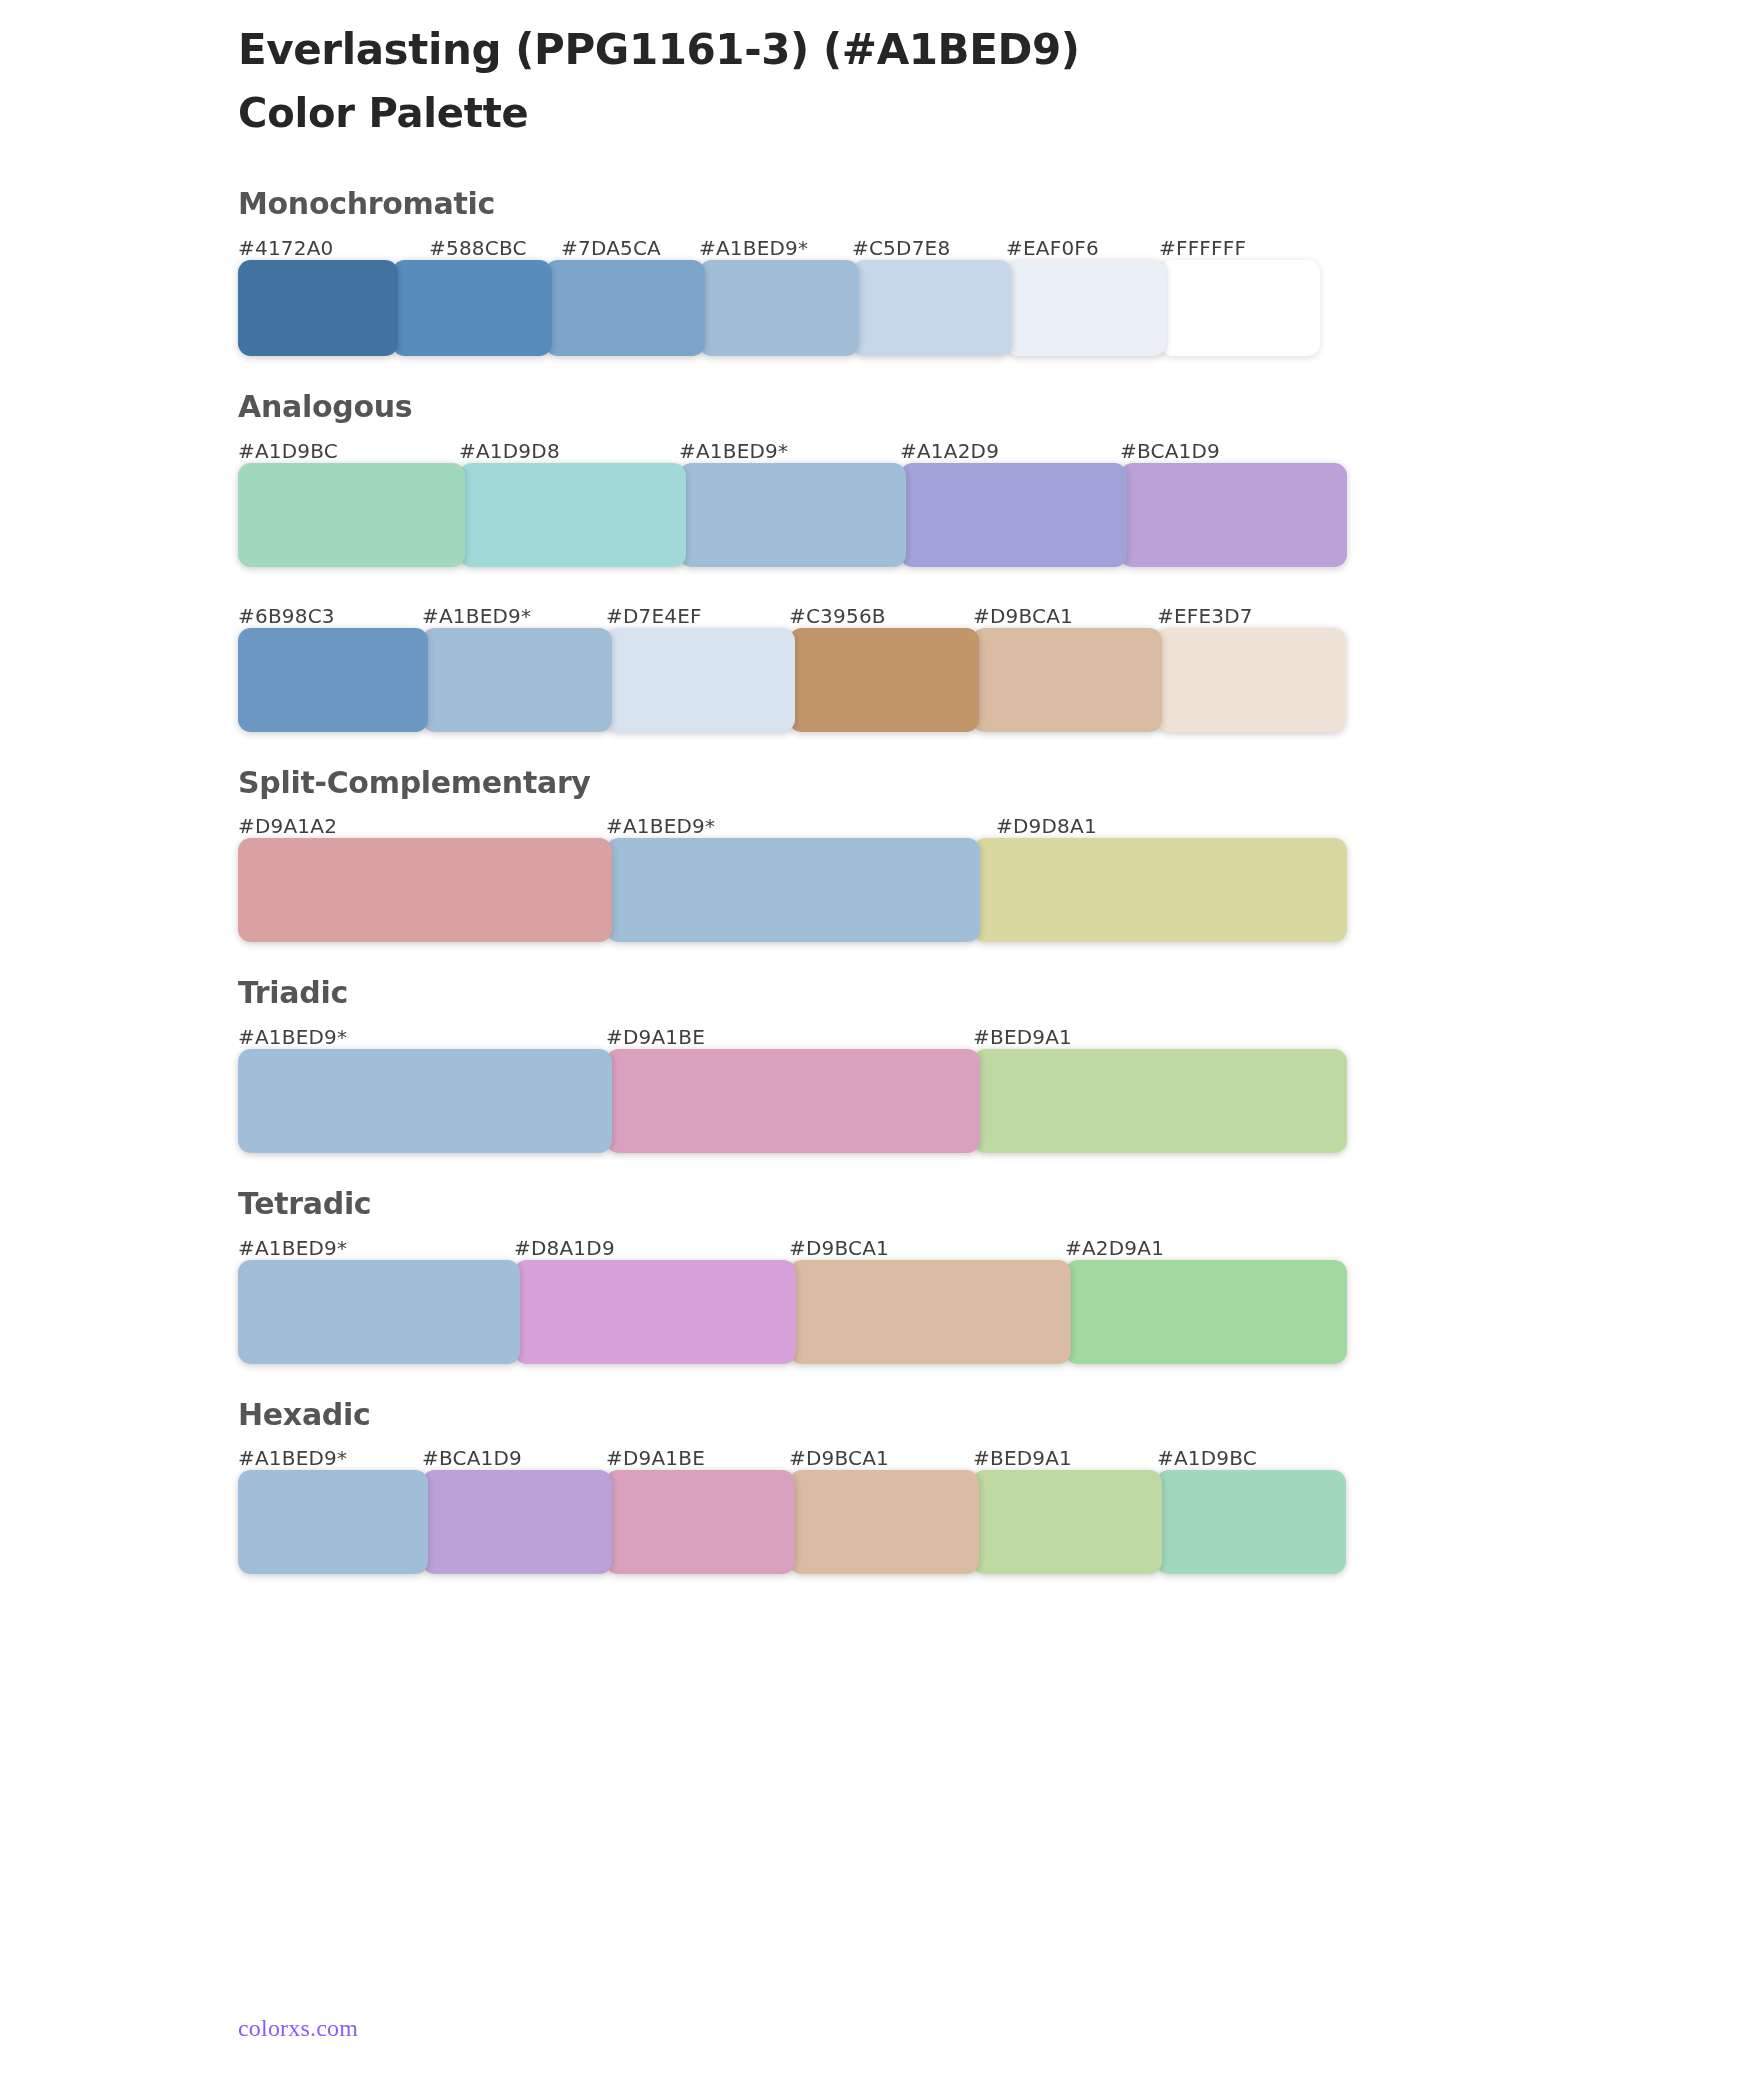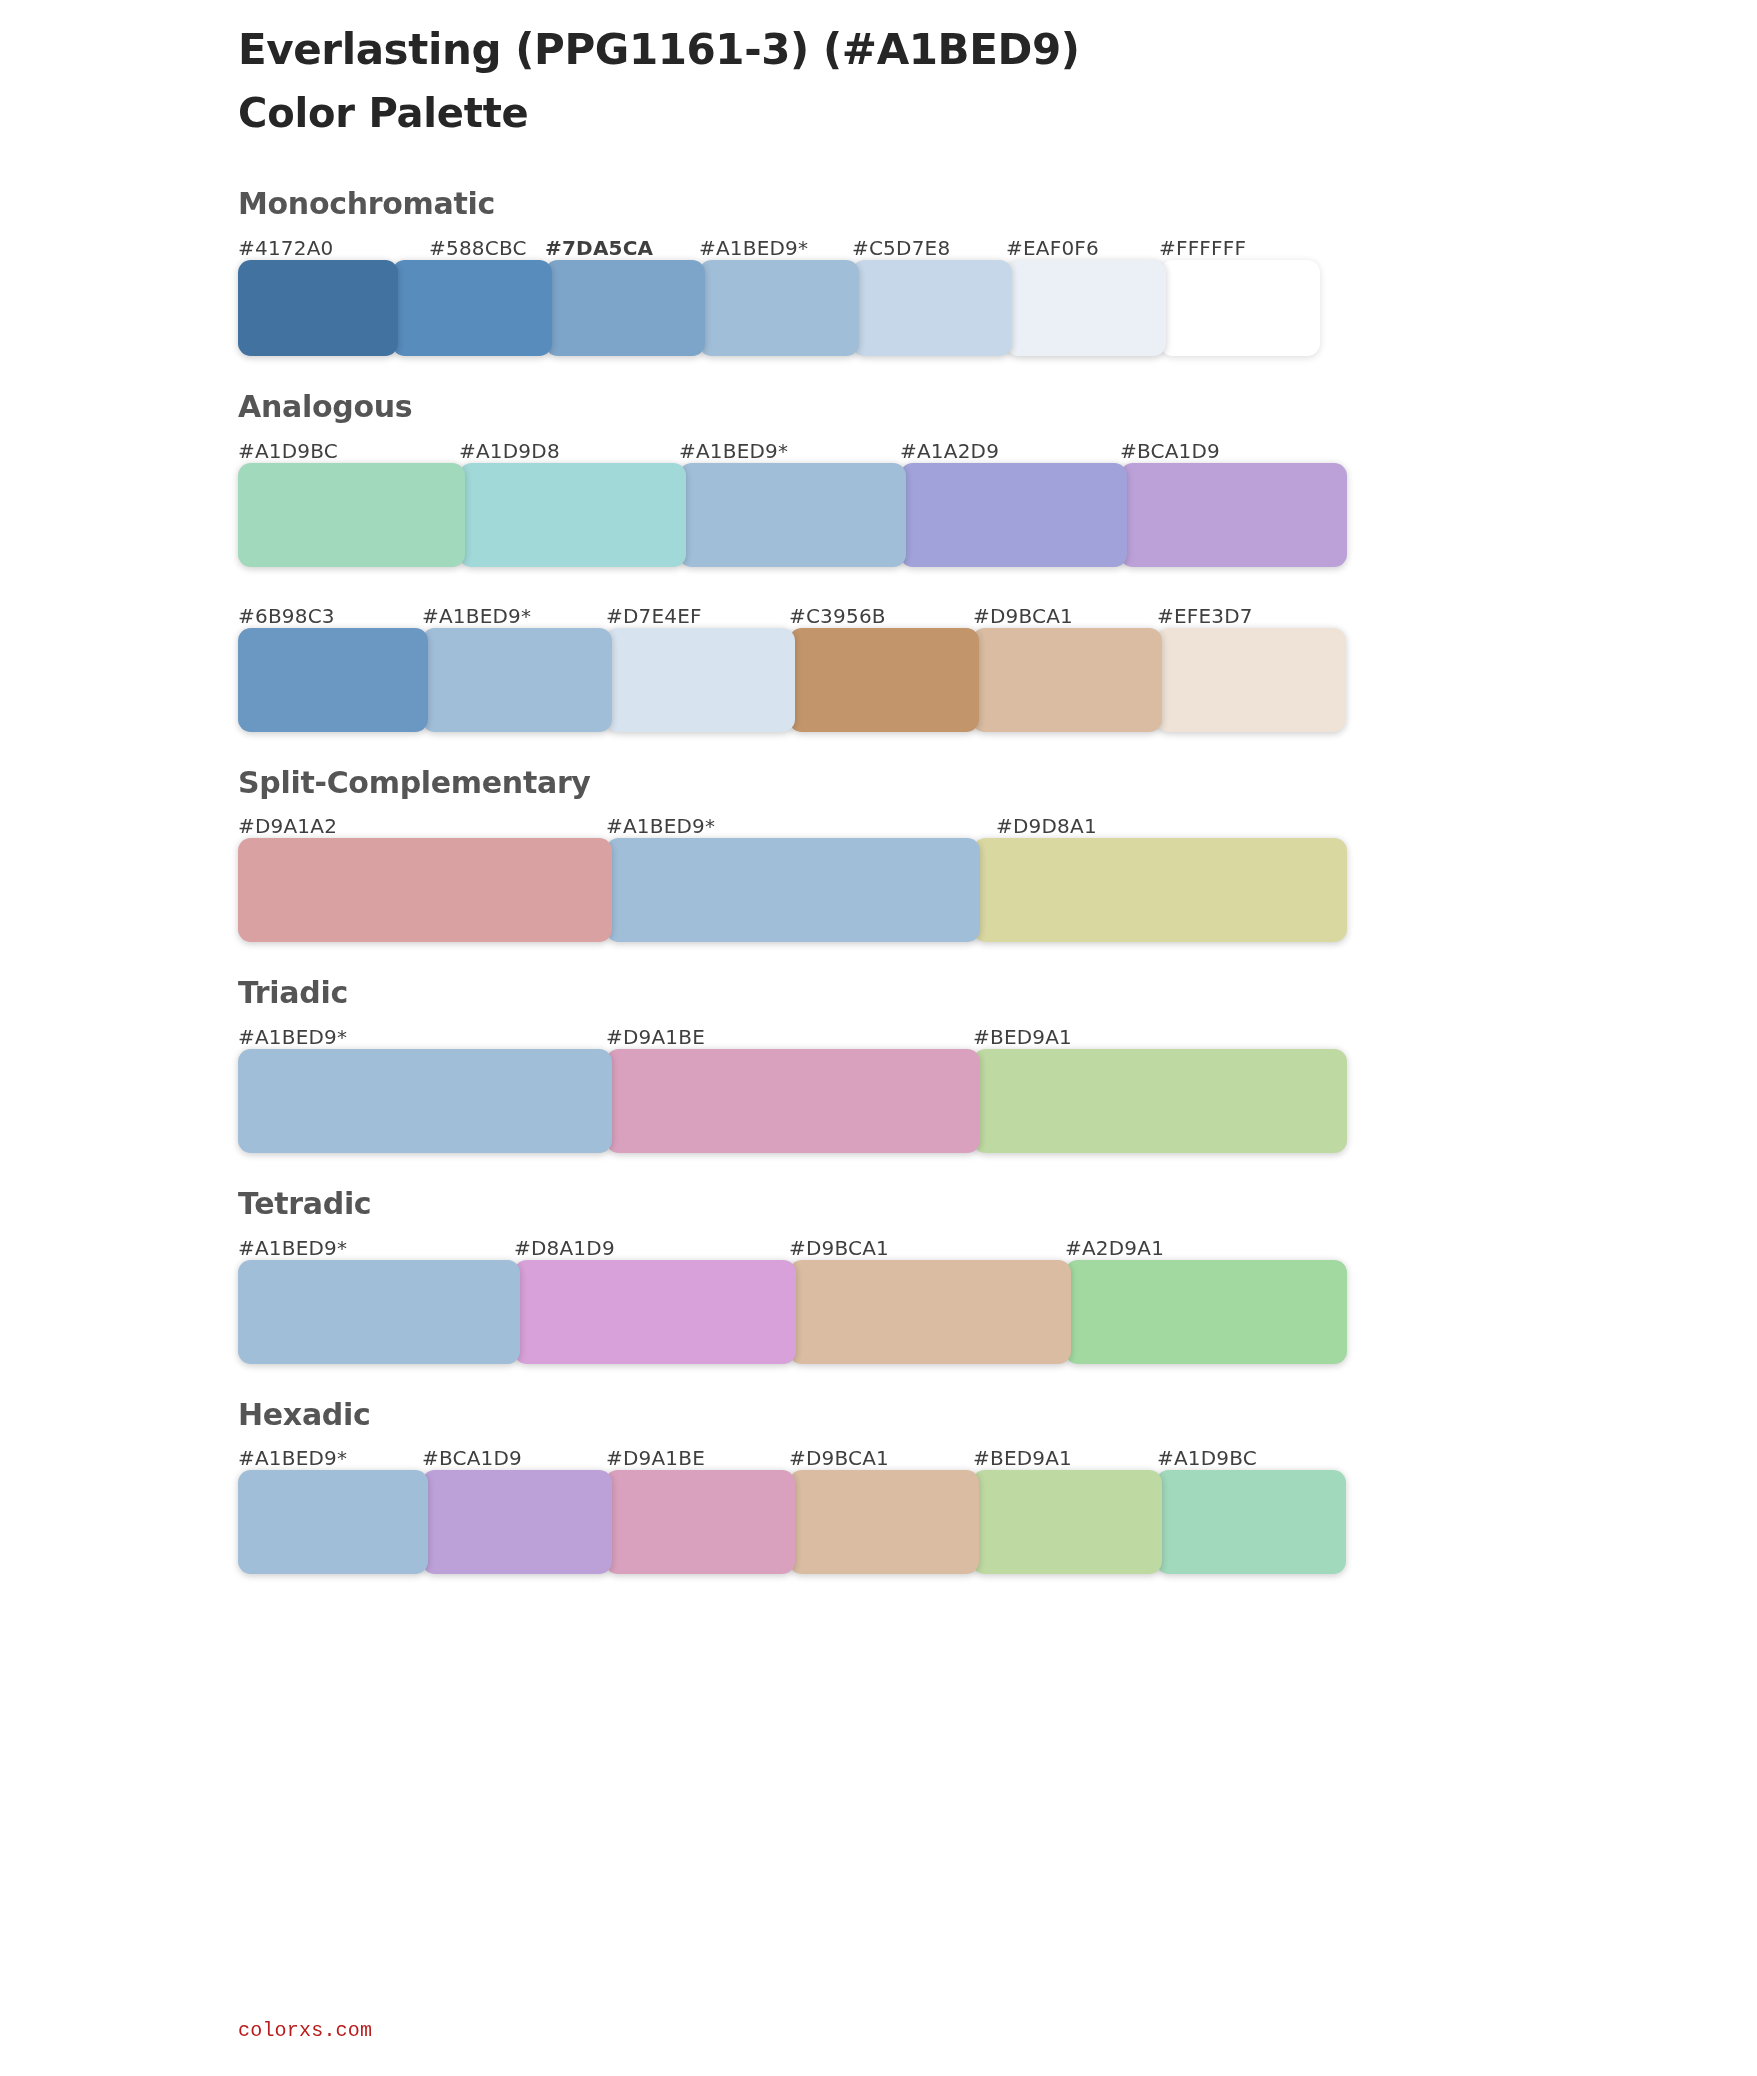--- a/index.html
+++ b/index.html
@@ -99,43 +99,43 @@
     margin-top: 34px;
   }
 
   
   .footer {
     position: absolute;
     left: 238px;
     bottom: 35px;
   }
   .footer-text {
-    font-size: 20px;
-    color: #b91c1c;
-    font-family: Liberation Mono, monospace;
+    font-size: 24px;
+    color: #8b5cf6;
+    font-family: Liberation Serif, serif;
     letter-spacing: 0.2px;
   }
 </style>
 </head>
 <body>
 
 <div class="page">
 
   <div class="header">
     <h1 class="page-title">Everlasting (PPG1161-3) (#A1BED9)</h1>
     <h2 class="page-subtitle">Color Palette</h2>
   </div>
 
   <div class="sections">
       <div class="section">
         <div class="section-title">Monochromatic</div>
         <div class="labels-row" style="width: 1075px;">
           <span class="swatch-label" style="left: 0px;">#4172A0</span>
           <span class="swatch-label" style="left: 154px; margin-left: 37px;">#588CBC</span>
-          <span class="swatch-label" style="left: 307px; font-weight: bold;">#7DA5CA</span>
+          <span class="swatch-label" style="left: 323px;">#7DA5CA</span>
           <span class="swatch-label" style="left: 461px;">#A1BED9*</span>
           <span class="swatch-label" style="left: 614px;">#C5D7E8</span>
           <span class="swatch-label" style="left: 768px;">#EAF0F6</span>
           <span class="swatch-label" style="left: 921px;">#FFFFFF</span>
         </div>
         <div class="swatches-row" style="width: 1075px; height: 96px;">
           <div class="swatch" style="width: 160px; margin-left: 0px; background: rgb(65, 114, 160); z-index: 40;"></div>
           <div class="swatch" style="width: 160px; margin-left: -6.4px; background: rgb(88, 140, 188); z-index: 39;"></div>
           <div class="swatch" style="width: 160px; margin-left: -6.4px; background: rgb(125, 165, 202); z-index: 38;"></div>
           <div class="swatch" style="width: 160px; margin-left: -6.4px; background: rgb(161, 190, 217); z-index: 37;"></div>

